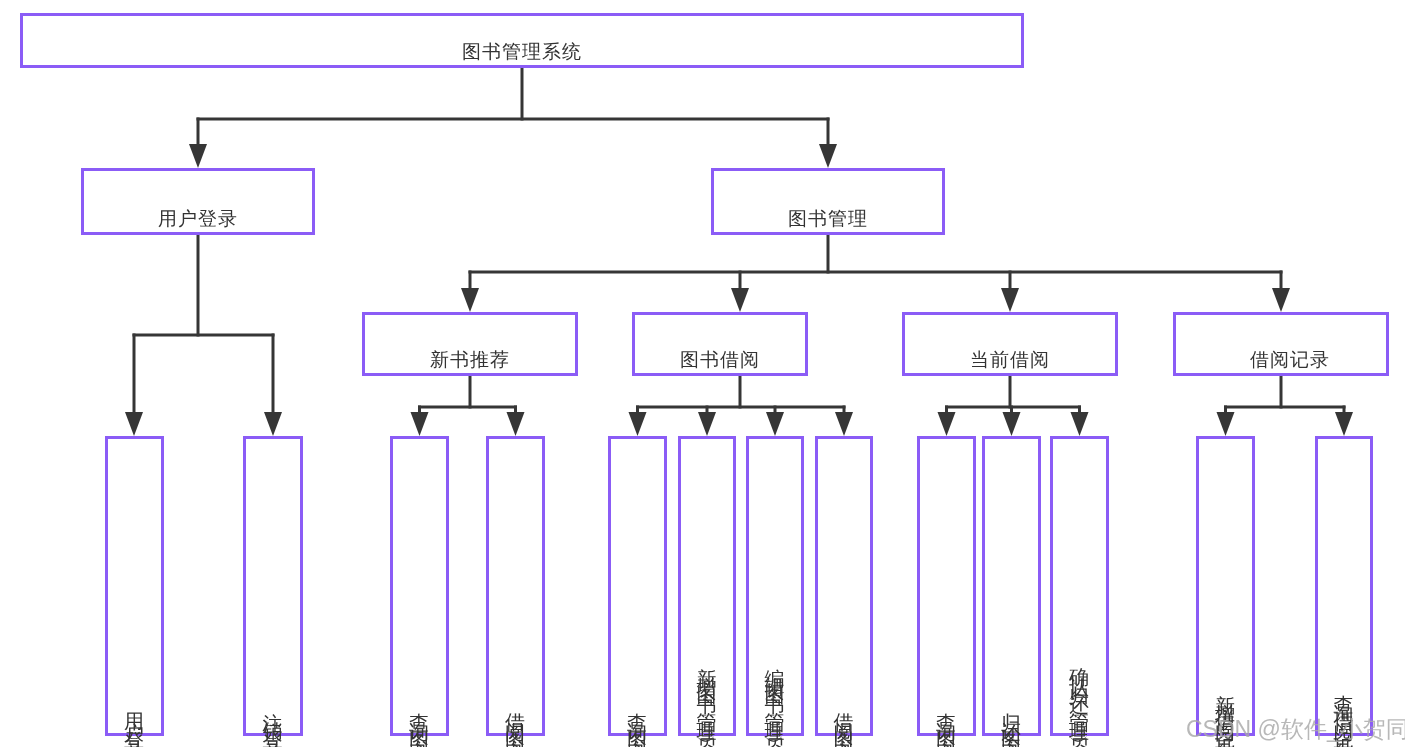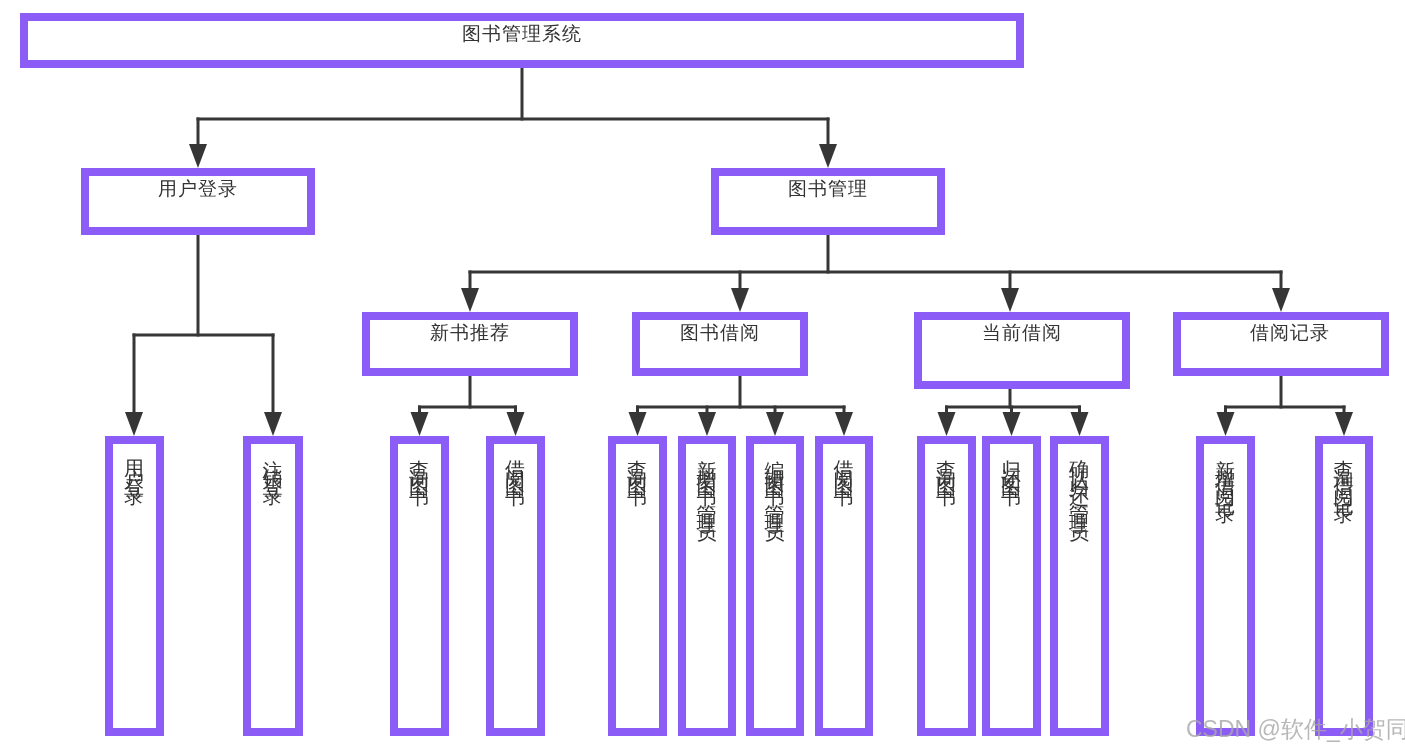--- a/index.html
+++ b/index.html
@@ -14,23 +14,23 @@
   }
   #connectors {
     position: absolute;
     left: 0; top: 0;
     width: 1405px; height: 747px;
   }
   .node {
     position: absolute;
     box-sizing: border-box;
     background: #ffffff;
-    border: 8px solid #8b5cf6;
+    border: 3px solid #8b5cf6;
     display: flex;
-    align-items: flex-start;
+    align-items: flex-end;
     justify-content: center;
     z-index: 2;
   }
   .hbox .label {
     font-size: 19px;
     letter-spacing: 1px;
     white-space: nowrap;
   }
   .vbox .label {
     writing-mode: vertical-lr;
@@ -136,21 +136,21 @@
   <div class="node hbox" style="left:362px;top:312px;width:216px;height:64px;">
     <span class="label">新书推荐</span>
   </div>
 
   <div class="node hbox" style="left:711px;top:168px;width:234px;height:67px;">
     <span class="label">图书管理</span>
   </div>
   <div class="node hbox" style="left:632px;top:312px;width:176px;height:64px;">
     <span class="label">图书借阅</span>
   </div>
-  <div class="node hbox" style="left:902px;top:312px;width:216px;height:77px;margin-left:12px;">
+  <div class="node hbox" style="left:902px;top:312px;width:216px;height:64px;">
     <span class="label">当前借阅</span>
   </div>
   <div class="node hbox" style="left:1173px;top:312px;width:216px;height:64px;padding-left:18px;">
     <span class="label">借阅记录</span>
   </div>
 
   <div class="node vbox" style="left:105px;top:436px;width:59px;height:300px;">
     <span class="label">用户登录</span>
   </div>
   <div class="node vbox" style="left:243px;top:436px;width:60px;height:300px;">

